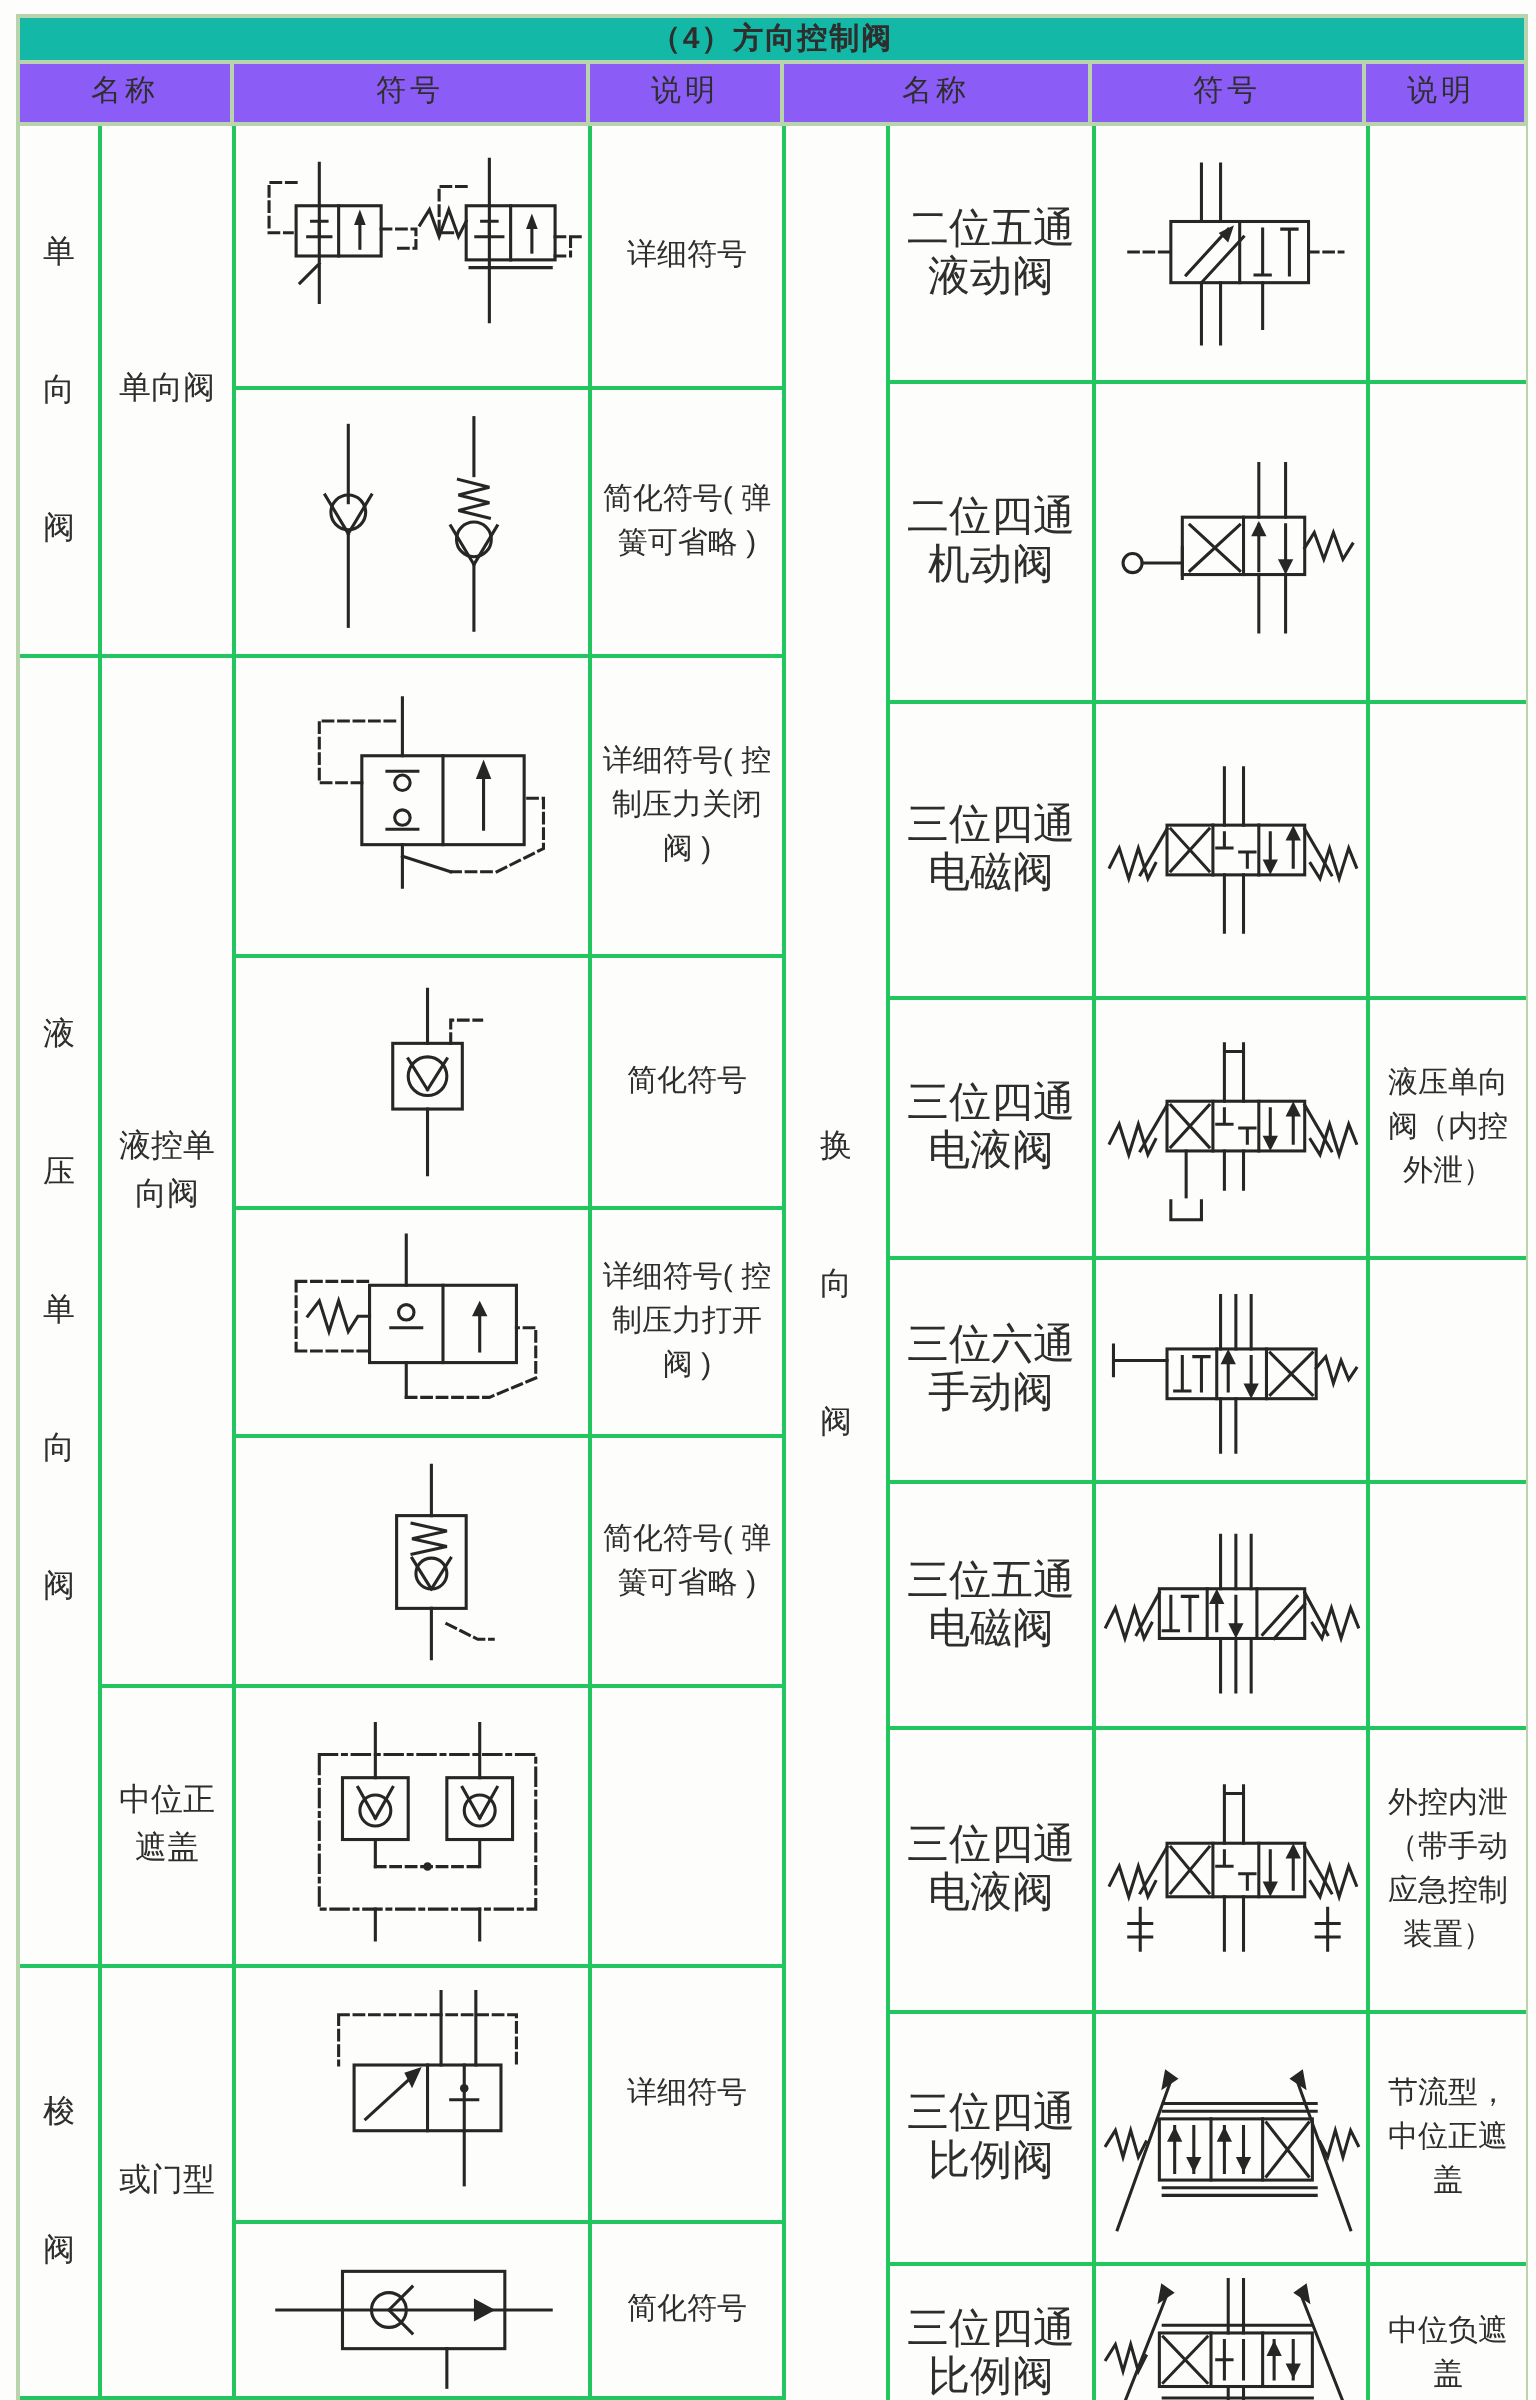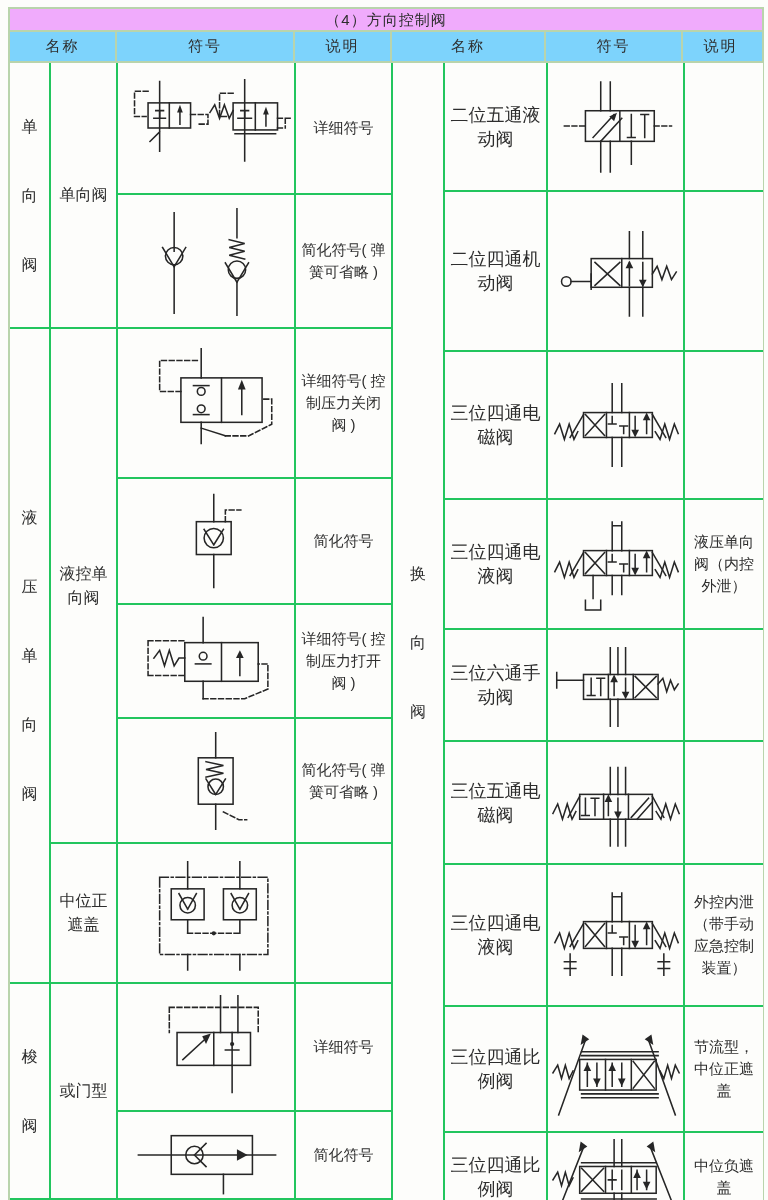--- a/index.html
+++ b/index.html
@@ -7,24 +7,24 @@
     width:768px;height:1200px;
     background:#fdfdfb;
     font-family:"Liberation Sans","DejaVu Sans",sans-serif;
     color:#2e2e2e;
     -webkit-font-smoothing:antialiased;
   }
   .page{position:relative;width:768px;height:1200px;box-sizing:border-box;padding:7px 8px;}
   .table-wrap{width:752px;border:2px solid #b9d4ac;background:#fdfdfb;}
   .title-bar{
     height:21px;line-height:21px;text-align:center;
-    background:#f0abfc;font-weight:normal;font-size:15px;
+    background:#14b8a6;font-weight:bold;font-size:15px;
     border-bottom:2px solid #b9d4ac;letter-spacing:1px;
   }
-  .header-row{display:flex;background:#7dd3fc;border-bottom:2px solid #b9d4ac;}
+  .header-row{display:flex;background:#8b5cf6;border-bottom:2px solid #b9d4ac;}
   .header-cell{
     box-sizing:border-box;height:29px;line-height:27px;text-align:center;
     font-size:15px;border-right:2px solid #b9d4ac;letter-spacing:2px;
   }
   .header-cell:last-child{border-right:none;}
   .hc1{width:107px}.hc2{width:178px}.hc3{width:97px}
   .hc4{width:154px}.hc5{width:137px}.hc6{width:75px}
   .body{display:flex;align-items:flex-start;border-radius:23px;}
   table.tbl{border-collapse:collapse;table-layout:fixed;}
   table.tbl td{
@@ -36,21 +36,21 @@
   table.left-tbl{width:382px;}
   table.right-tbl{width:370px;}
   table.left-tbl td:first-child, table.right-tbl td:first-child{border-left:none;}
   table.left-tbl tr:first-child td, table.right-tbl tr:first-child td{border-top:none;}
   table.right-tbl td:last-child{border-right:none;}
   .vtext{
     width:18px;margin:0 auto;word-break:break-all;
     line-height:69px;font-size:16px;text-align:center;
   }
   .subtext{font-size:16px;line-height:24px;}
-  .nametext{font-size:18px;line-height:24px;}
+  .nametext{font-size:21px;line-height:24px;}
   .desctext{font-size:15px;line-height:22px;}
   td.sym{padding:0;}
   svg.sym{display:block;margin:0 auto;}
   .sk{stroke:#262626;stroke-width:1.6;fill:none;stroke-linecap:square;}
   .skf{stroke:none;fill:#262626;}
   .dash{stroke-dasharray:5 3;}
   .ddot{stroke-dasharray:9 3 2 3;}
 </style>
 </head>
 <body>

